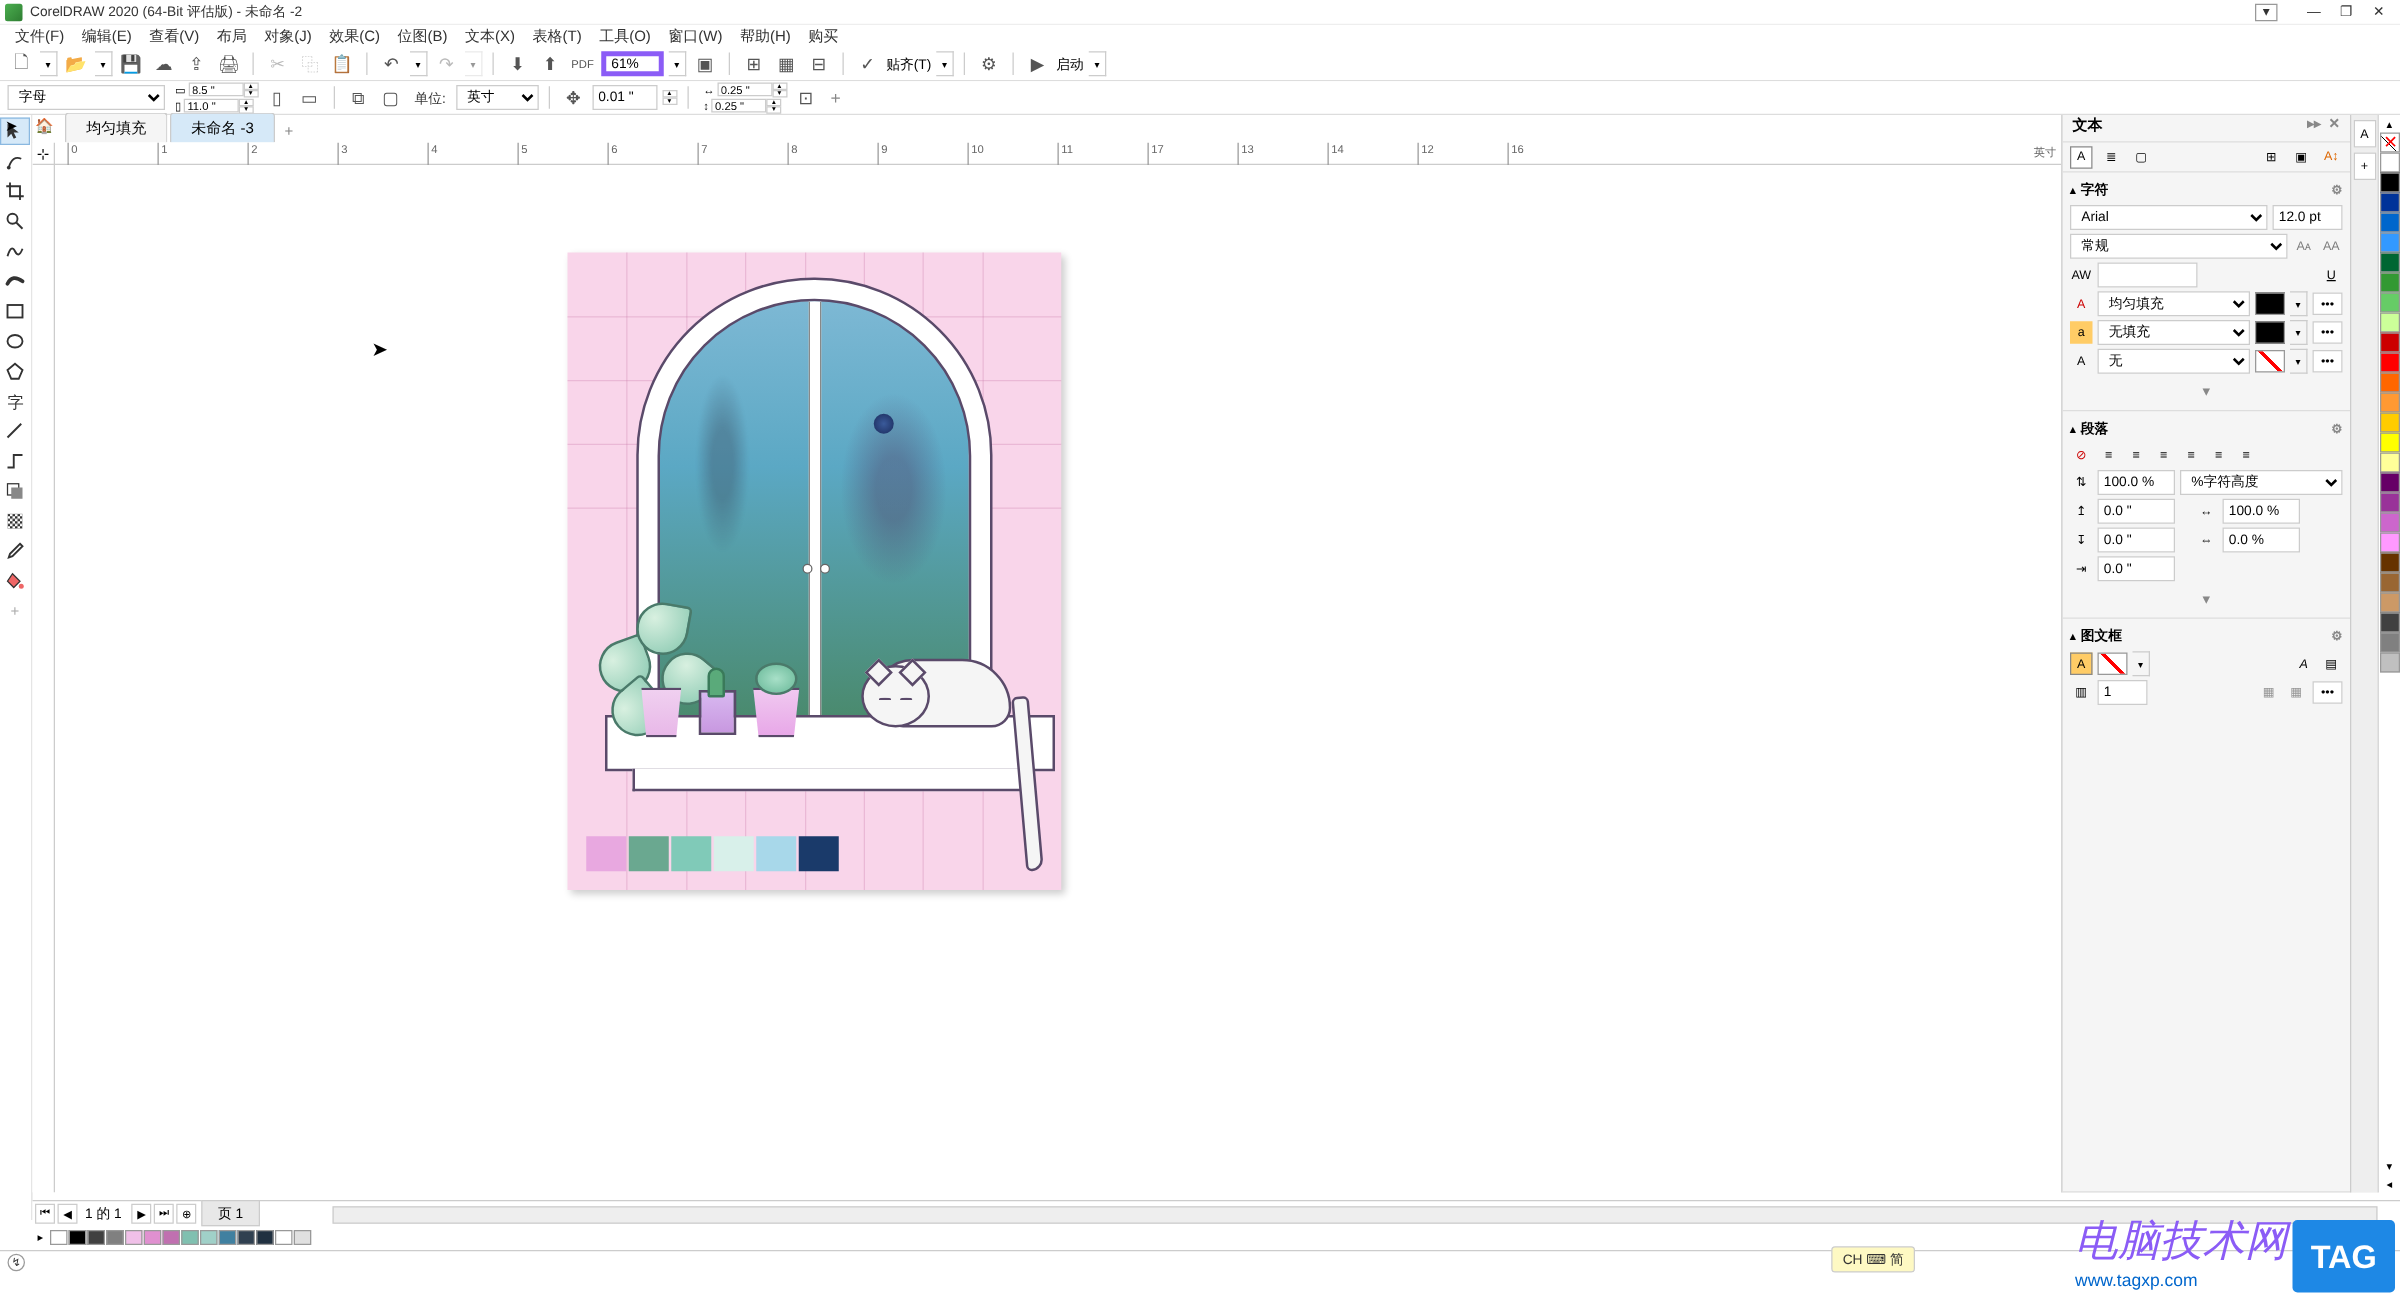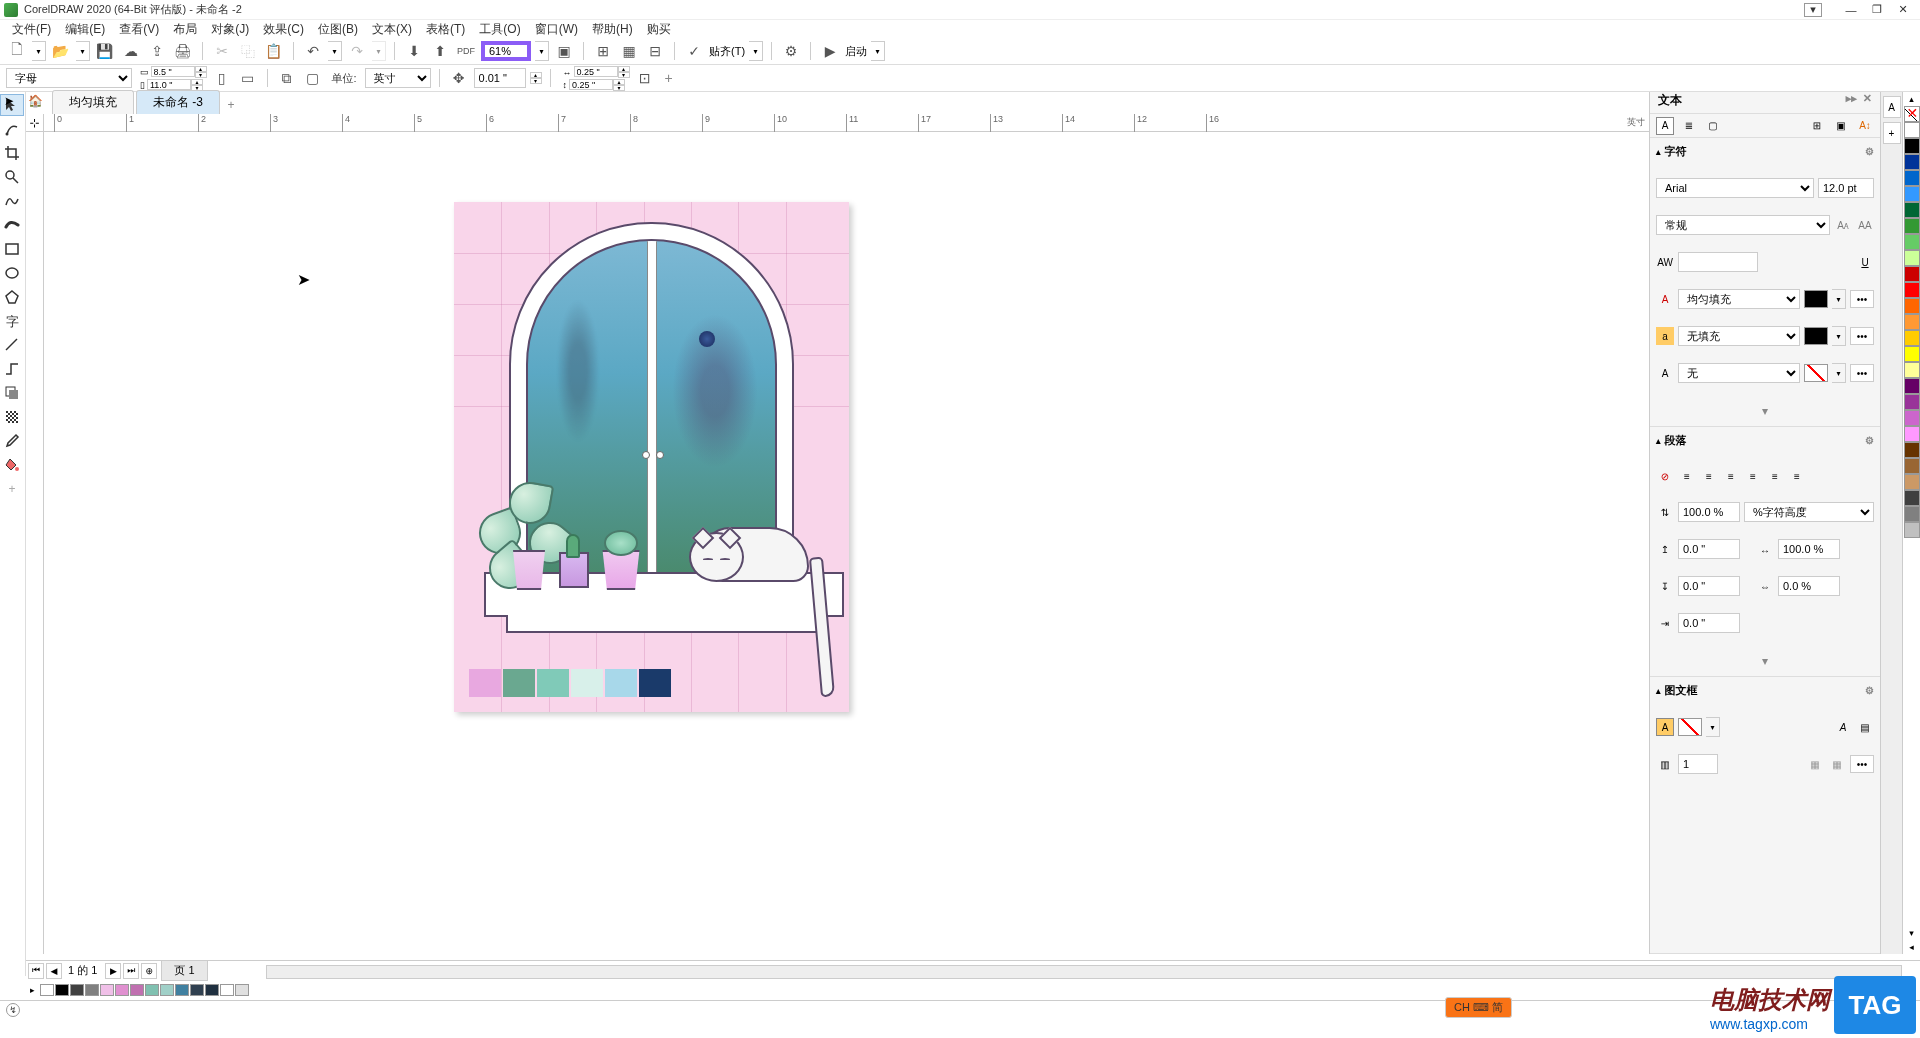--- a/index.html
+++ b/index.html
@@ -81,21 +81,21 @@
 
 .docker { width: 253px; background: #f5f5f5; border-left: 1px solid #ccc; display: flex; }
 .docker-main { flex: 1; display: flex; flex-direction: column; }
 .docker-title { height: 22px; display: flex; align-items: flex-start; padding: 0 8px; font-size: 12px; font-weight: bold; border-bottom: 1px solid #ddd; }
 .docker-title .close-x { margin-left: auto; font-size: 11px; color: #888; }
 .docker-icons-row { height: 24px; display: flex; align-items: center; padding: 0 6px; gap: 6px; border-bottom: 1px solid #ddd; }
 .docker-section { border-bottom: 1px solid #ddd; padding: 4px 6px; }
 .section-header { display: flex; align-items: center; font-size: 11px; font-weight: bold; padding: 2px 0; }
 .section-header .expand { margin-right: 4px; font-size: 9px; }
 .section-header .gear { margin-left: auto; font-size: 10px; color: #888; }
-.prop-row { display: flex; align-items: center; gap: 4px; margin: 17px 0; }
+.prop-row { display: flex; align-items: center; gap: 4px; margin: 3px 0; }
 .prop-row select, .prop-row input { height: 20px; border: 1px solid #ccc; font-size: 11px; padding: 0 4px; background: #fff; }
 .color-swatch-small { width: 24px; height: 18px; border: 1px solid #999; }
 .more-dots { width: 24px; height: 18px; border: 1px solid #ccc; display: inline-flex; align-items: center; justify-content: center; font-size: 10px; background: #fff; }
 .align-btn { width: 18px; height: 18px; border: 1px solid transparent; display: inline-flex; align-items: center; justify-content: center; font-size: 10px; }
 .docker-tabs { width: 22px; background: #eee; border-left: 1px solid #ccc; display: flex; flex-direction: column; align-items: center; padding-top: 4px; gap: 4px; }
 .docker-tab { width: 18px; height: 22px; display: flex; align-items: center; justify-content: center; font-size: 10px; background: #fff; border: 1px solid #ccc; }
 
 
 .color-palette { width: 18px; background: #fff; border-left: 1px solid #ccc; display: flex; flex-direction: column; }
 .color-cell { width: 16px; height: 16px; border: 1px solid #999; margin: 0 auto; }
@@ -107,25 +107,25 @@
 .page-nav .pagetab { padding: 2px 12px; background: #e8e8e8; border: 1px solid #ccc; margin-left: 4px; }
 .hscroll { position: absolute; left: 240px; right: 18px; height: 14px; bottom: 1px; background: #eee; border: 1px solid #ccc; }
 
 
 .doc-colors { position: absolute; bottom: 40px; left: 26px; right: 0; height: 16px; background: #fff; display: flex; align-items: center; padding-left: 4px; gap: 1px; }
 .doc-colors .dc { width: 14px; height: 12px; border: 1px solid #999; }
 
 
 .statusbar { position: absolute; bottom: 20px; left: 0; right: 0; height: 18px; background: #fff; border-top: 1px solid #ccc; display: flex; align-items: center; padding-left: 6px; font-size: 11px; color: #333; }
 .statusbar .status-icon { width: 14px; height: 14px; border: 1px solid #999; border-radius: 50%; margin-right: 6px; display: inline-flex; align-items: center; justify-content: center; font-size: 9px; }
-.ime-badge { position: absolute; right: 408px; bottom: 0; padding: 2px 8px; border: 1px solid #ccc; border-radius: 3px; font-size: 11px; background: #f97316; }
+.ime-badge { position: absolute; right: 388px; bottom: 0; padding: 2px 8px; border: 1px solid #ccc; border-radius: 3px; font-size: 11px; background: #fef9c3; }
 
 
 .watermark { position: absolute; right: 90px; bottom: 6px; }
-.watermark .red-text { font-size: 24px; font-weight: bold; color: #7f1d1d; font-style: italic; }
+.watermark .red-text { font-size: 34px; font-weight: normal; color: #8b5cf6; font-style: italic; }
 .watermark .blue-text { font-size: 14px; color: #0066cc; }
 .tag-badge { position: absolute; right: 4px; bottom: 4px; width: 82px; height: 58px; background: #1e88e5; color: #fff; display: flex; align-items: center; justify-content: center; font-size: 26px; font-weight: bold; border-radius: 4px; }
 </style>
 </head>
 <body>
 
 <div class="titlebar">
   <div class="logo"></div>
   <span class="title">CorelDRAW 2020 (64-Bit 评估版) - 未命名 -2</span>
   <div class="winbtns">

